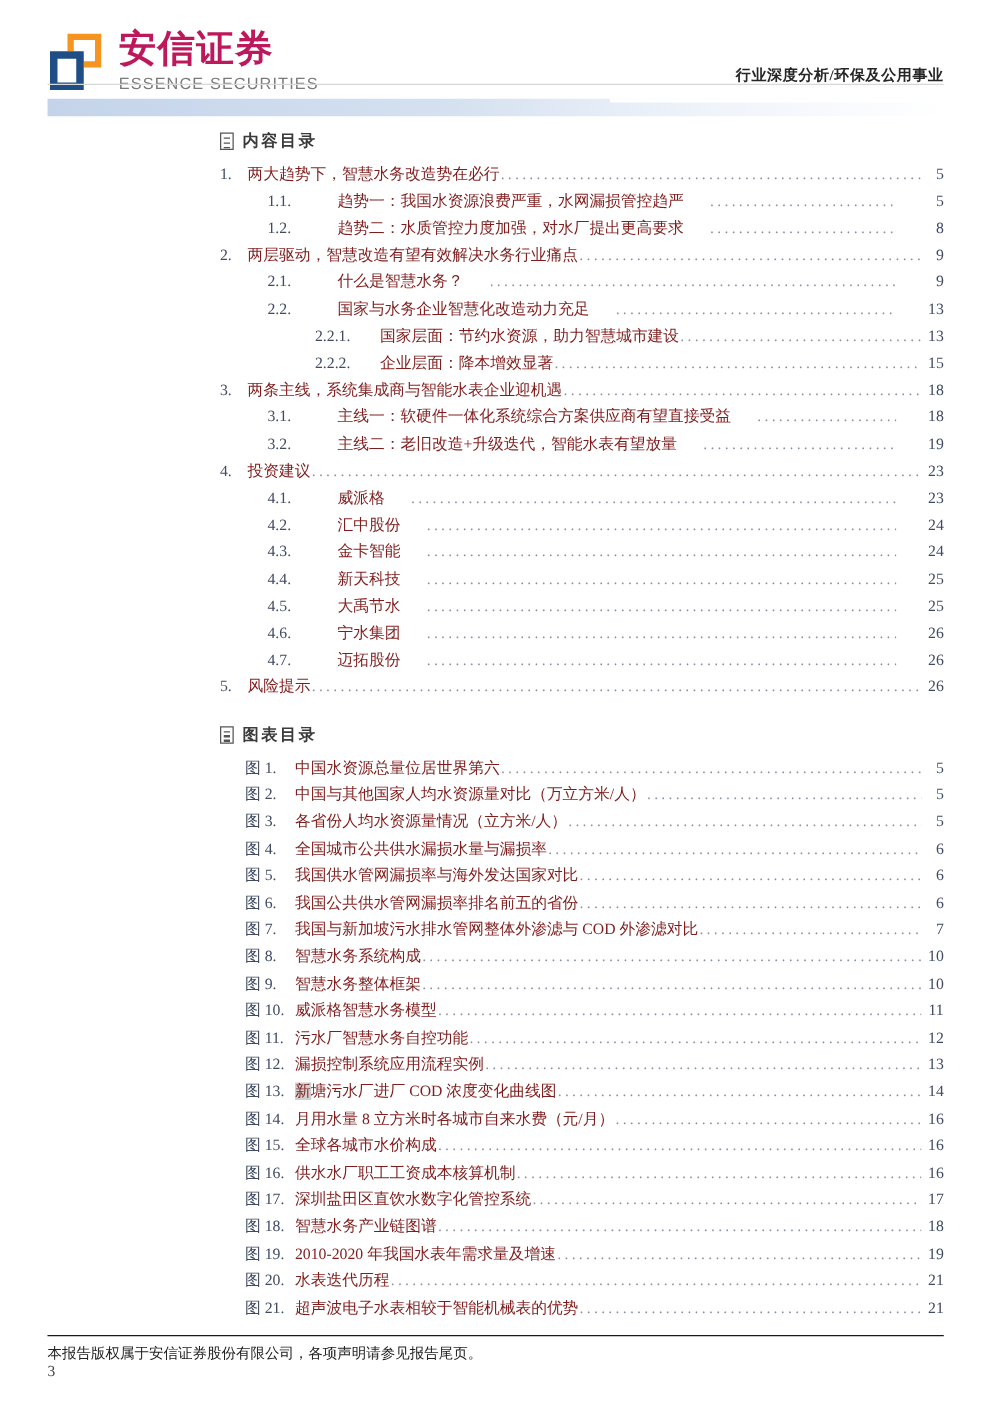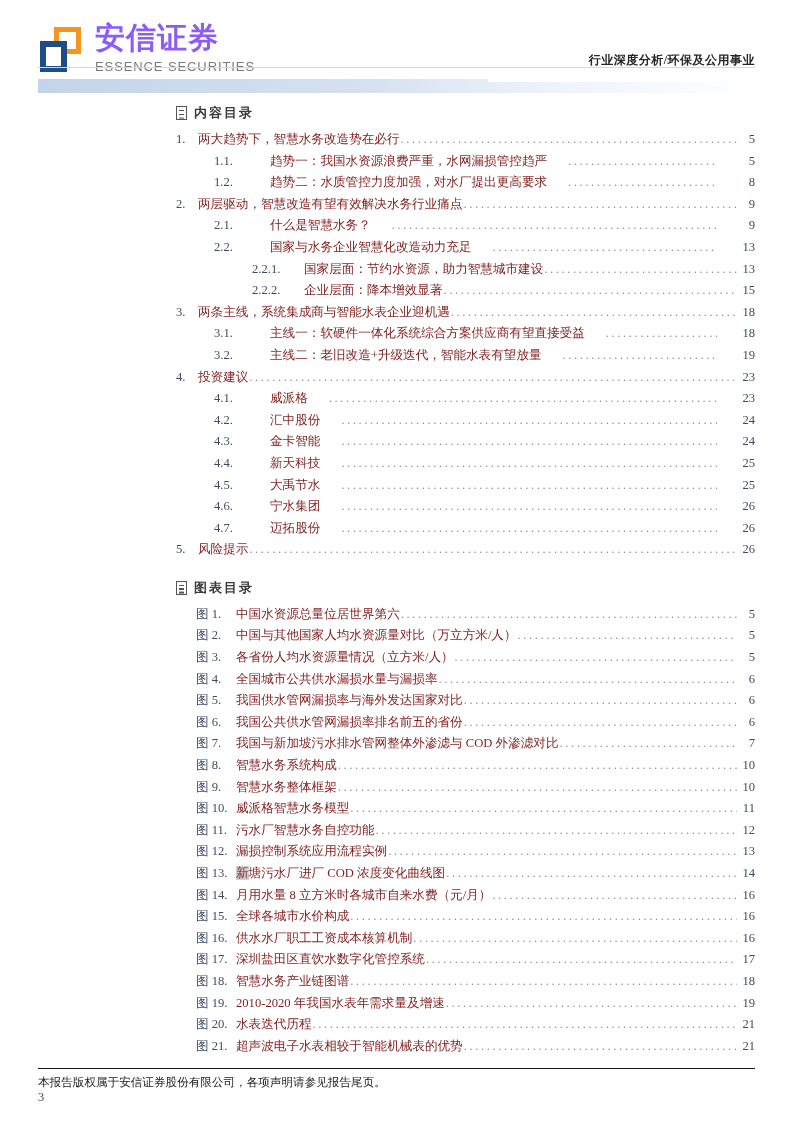--- a/index.html
+++ b/index.html
@@ -54,25 +54,25 @@
     height: 31px;
     border: 6px solid #1F4E87;
     box-sizing: border-box;
     background: #ffffff;
   }
   .logo-text {
     margin-left: 9px;
     line-height: 1;
   }
   .logo-cn {
-    font-family: Liberation Mono, monospace;
+    font-family: Liberation Sans, sans-serif;
     font-size: 30px;
     font-weight: bold;
     letter-spacing: 1px;
-    color: #8b5cf6;
+    color: #be185d;
     display: block;
   }
   .logo-en {
     font-family: "Liberation Sans", sans-serif;
     font-size: 13px;
     letter-spacing: 0.9px;
     color: #7a7a7a;
     display: block;
     margin-top: 5px;
   }

